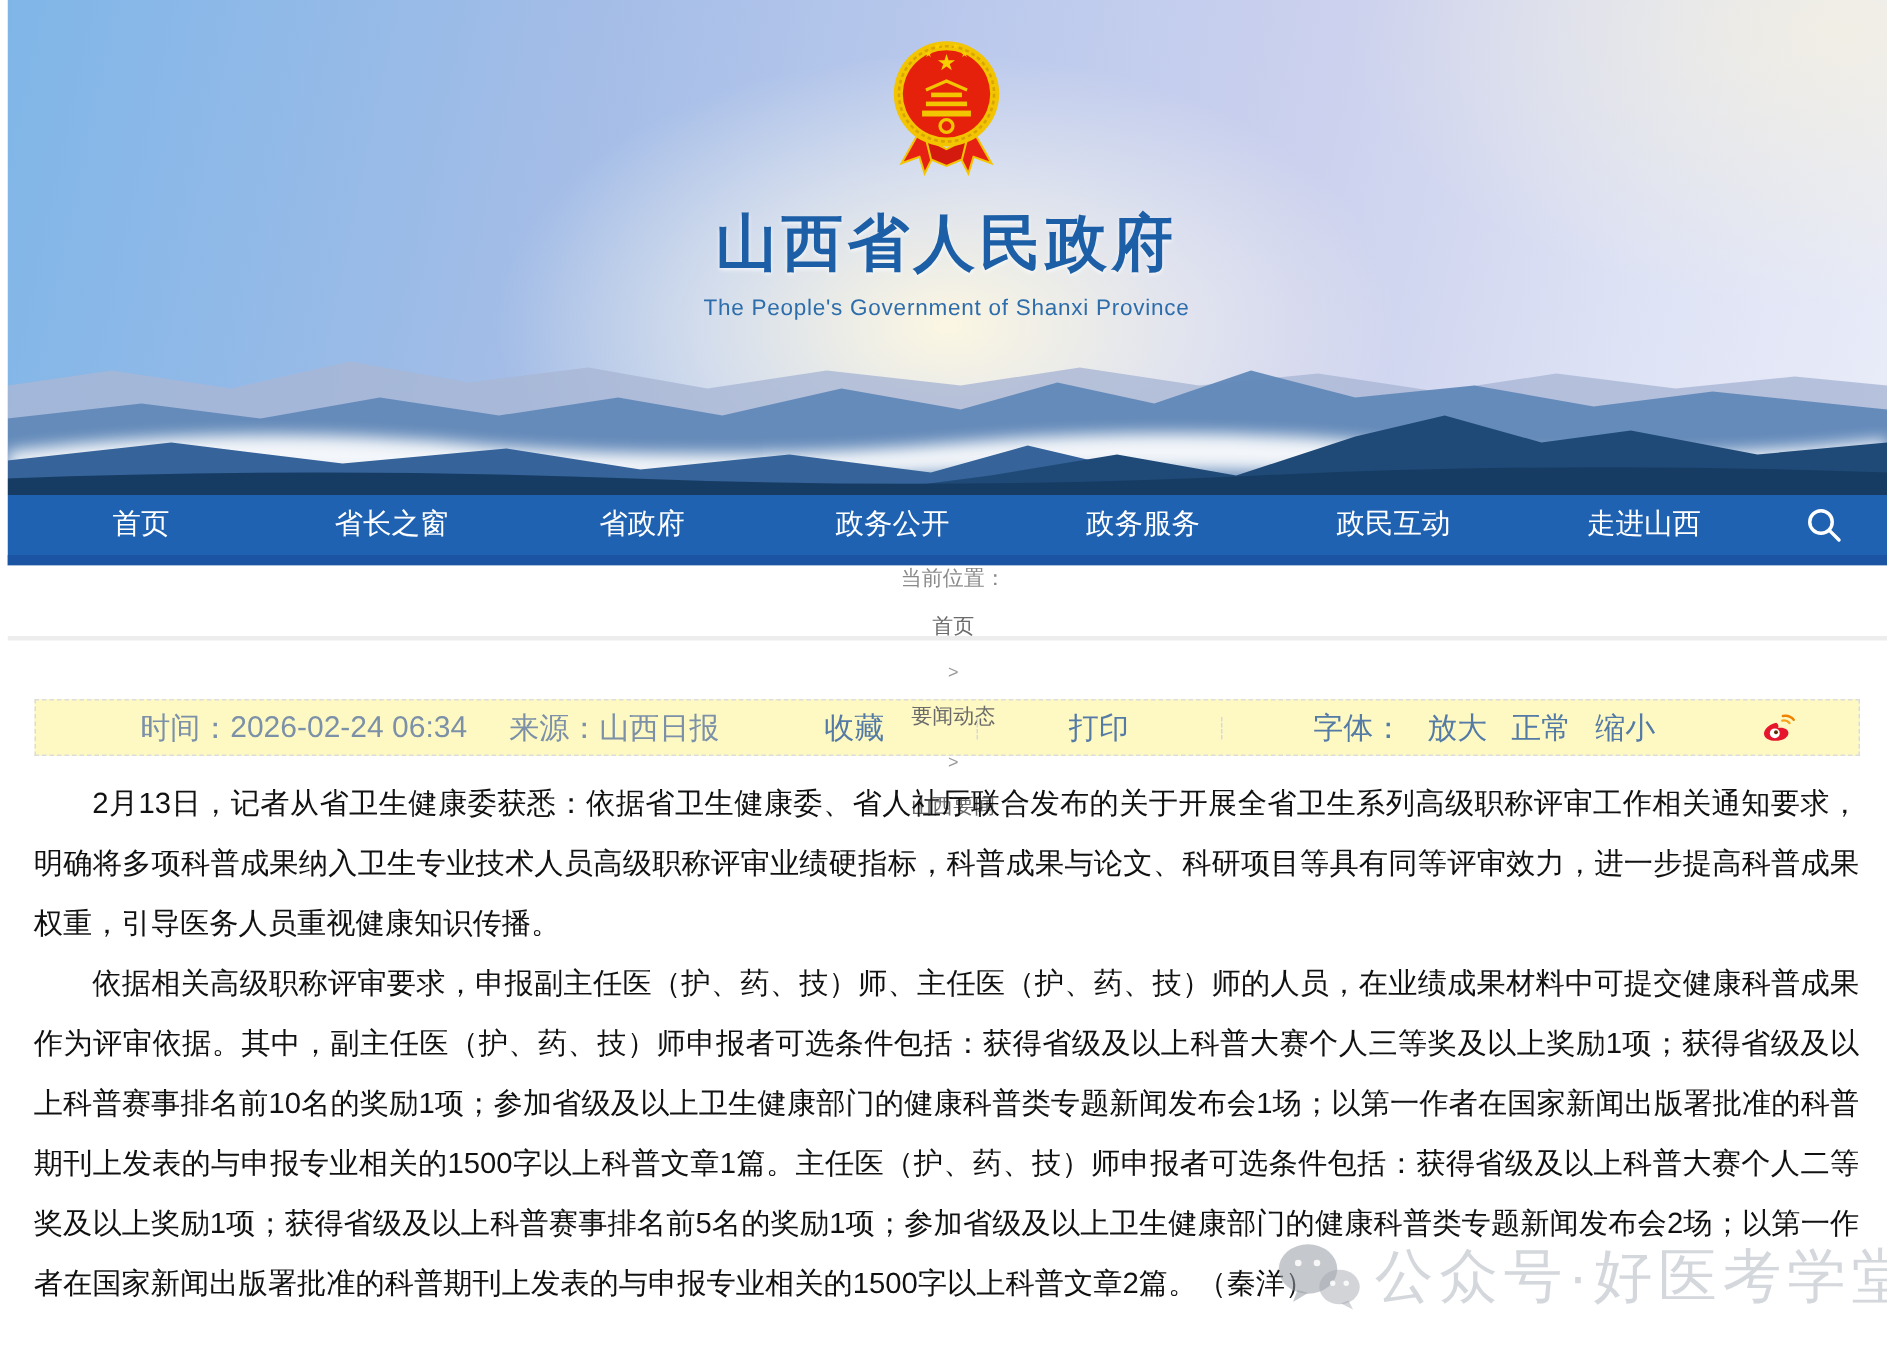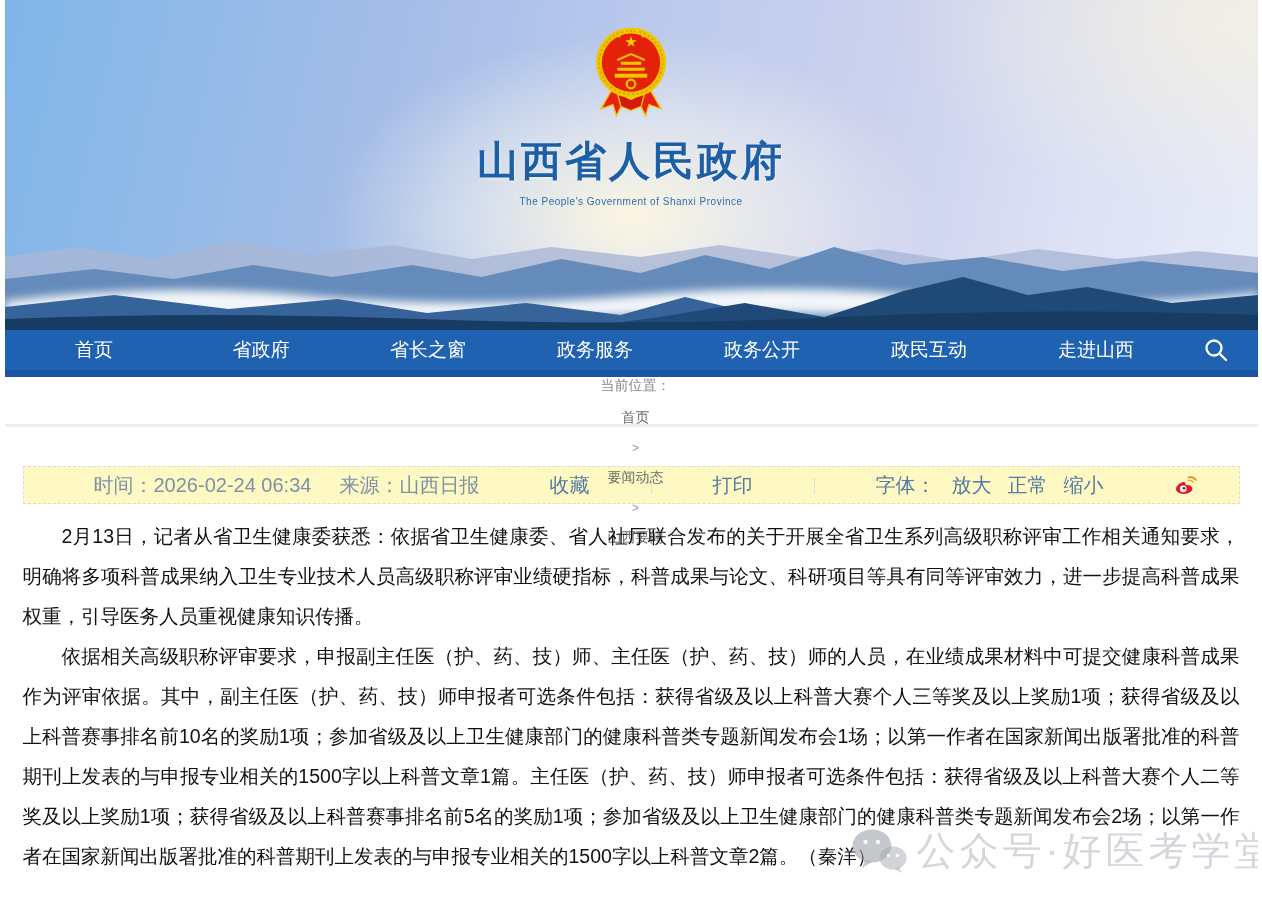--- a/index.html
+++ b/index.html
@@ -13,21 +13,21 @@
     background:
       radial-gradient(ellipse 430px 260px at 50% 66%, rgba(255,249,226,0.95) 0%, rgba(255,252,240,0.45) 38%, rgba(255,255,255,0) 70%),
       radial-gradient(ellipse 520px 300px at 97% 6%, rgba(252,244,214,0.55) 0%, rgba(255,255,255,0) 62%),
       linear-gradient(102deg, #7fb6e8 0%, #a4bde7 30%, #becbed 52%, #ccd1ee 68%, #dde2f5 85%, #e9ecf8 100%);
   }
   .emblem { margin-top: 24px; }
   .site-title {
     margin-top: 10px; font-size: 41px; font-weight: bold; letter-spacing: 3px;
     color: #1d5fa6; text-shadow: 0 1px 3px rgba(255,255,255,0.7);
   }
-  .site-subtitle { margin-top: 7px; font-size: 10px; color: #2e6dab; letter-spacing: 0.5px; }
+  .site-subtitle { margin-top: 7px; font-size: 15px; color: #2e6dab; letter-spacing: 0.5px; }
   .mountains { position: absolute; left: 0; bottom: 0; width: 100%; height: 125px; display: block; }
 
   
   .nav {
     display: flex; align-items: center; height: 47px;
     background: #2062b2; border-bottom: 7px solid #1b54a2; padding: 0 6px;
   }
   .nav-item {
     flex: 1; text-align: center; color: #fff; font-size: 19px; text-decoration: none;
     line-height: 40px; cursor: pointer;
@@ -112,24 +112,24 @@
       <path d="M0,74 L90,64 L170,74 L250,60 L330,72 L410,60 L480,72 L560,54 L640,68 L705,50 L770,64 L835,42 L905,60 L985,52 L1065,66 L1145,56 L1262,68 V125 H0 Z" fill="#6188b8" opacity="0.95"></path>
       <path d="M0,96 Q160,76 320,92 Q480,104 640,90 Q800,76 960,94 Q1110,104 1262,88 V112 Q1100,120 940,112 Q760,104 580,112 Q380,120 180,110 Q80,106 0,110 Z" fill="#ffffff" opacity="0.92" filter="url(#mistblur)"></path>
       <path d="M0,102 L110,90 L225,104 L335,94 L425,108 L525,98 L620,110 L685,92 L745,106 V125 H0 Z" fill="#35639a"></path>
       <path d="M560,125 L660,112 L745,98 L825,112 L905,86 L965,72 L1030,90 L1090,82 L1175,98 L1262,90 V125 Z" fill="#1f4a77"></path>
       <path d="M0,114 Q210,106 420,114 Q630,122 840,112 Q1050,102 1262,110 V125 H0 Z" fill="#173c63"></path>
     </svg>
   </header>
 
   <nav class="nav">
     <a class="nav-item">首页</a>
+    <a class="nav-item">省长之窗</a>
     <a class="nav-item">省政府</a>
-    <a class="nav-item">省长之窗</a>
+    <a class="nav-item">政务公开</a>
     <a class="nav-item">政务服务</a>
-    <a class="nav-item">政务公开</a>
     <a class="nav-item">政民互动</a>
     <a class="nav-item">走进山西</a>
     <button class="nav-search">
       <svg width="26" height="26" viewBox="0 0 26 26">
         <circle cx="11" cy="11" r="7.5" fill="none" stroke="#fff" stroke-width="2.3"></circle>
         <line x1="16.6" y1="16.6" x2="23" y2="23" stroke="#fff" stroke-width="2.3" stroke-linecap="round"></line>
       </svg>
     </button>
   </nav>
 

